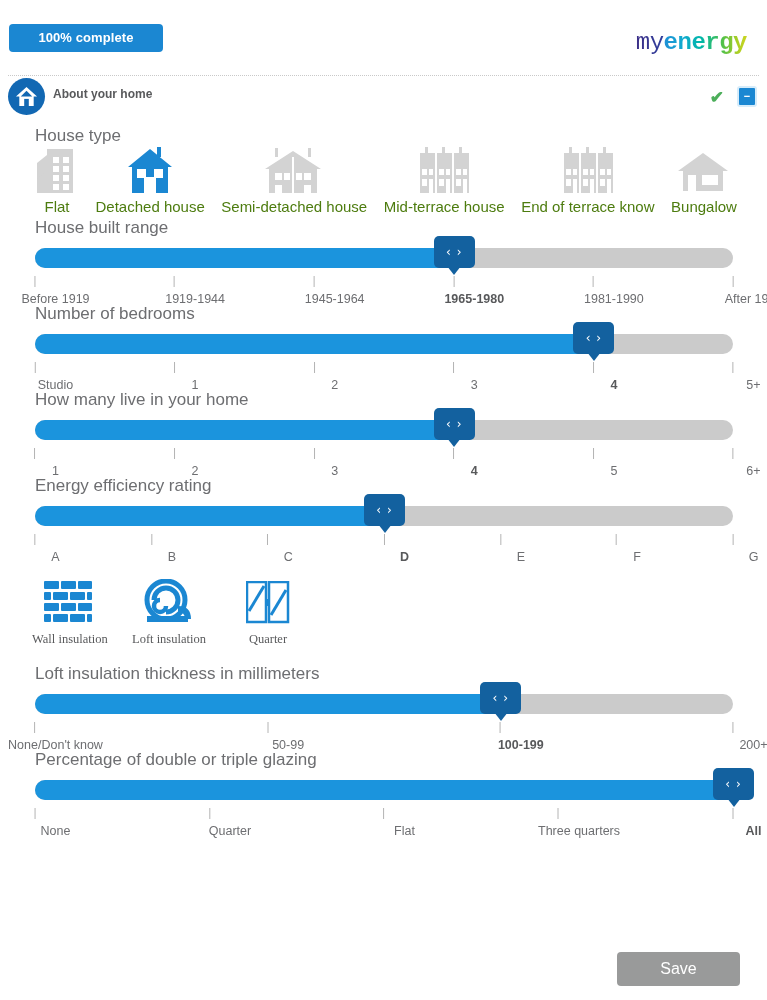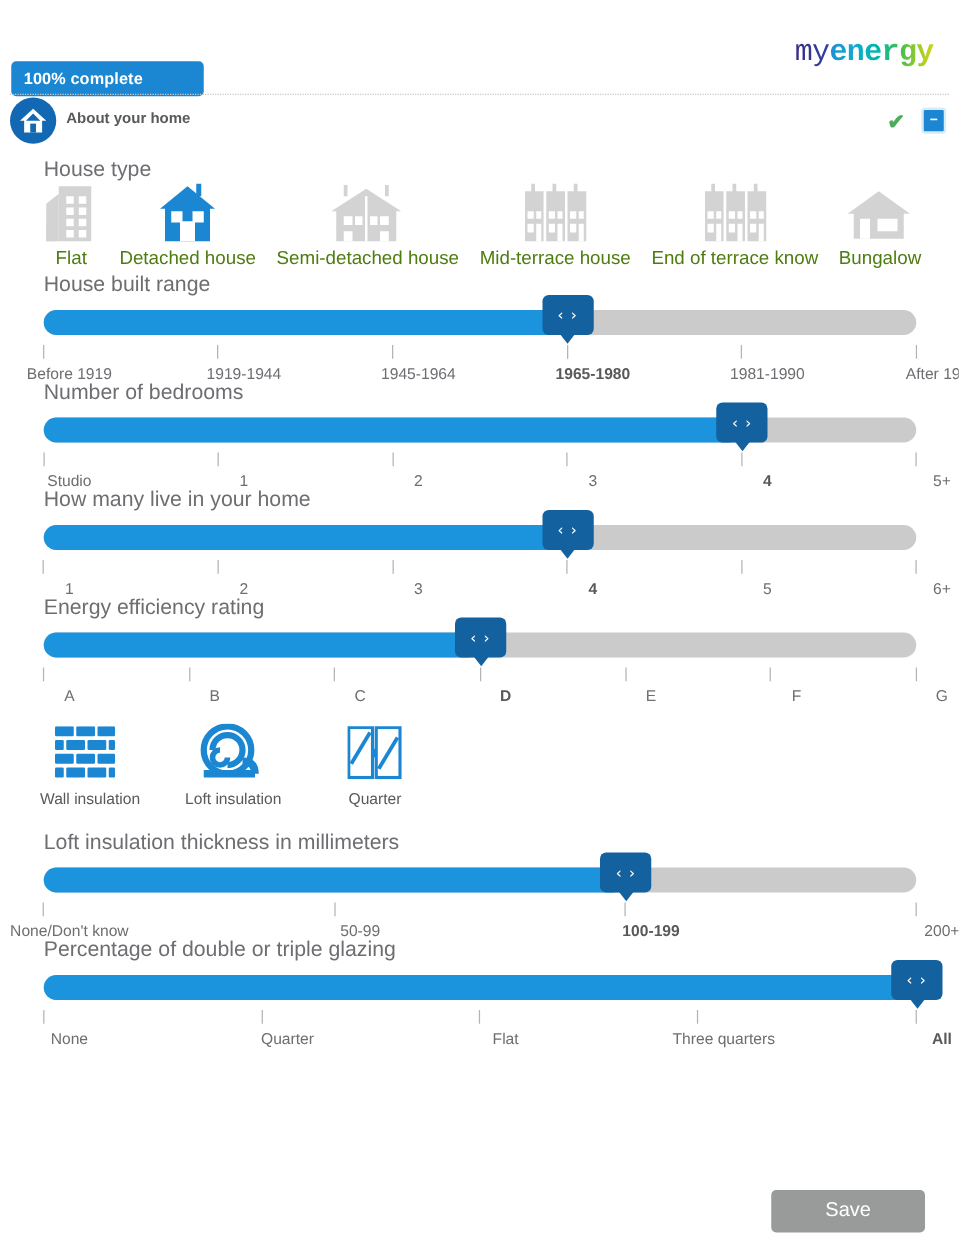--- a/index.html
+++ b/index.html
@@ -9,26 +9,26 @@
     background: #ffffff;
     font-family: "Liberation Sans", sans-serif;
     color: #58595b;
     overflow: hidden;
     position: relative;
   }
 
   
   #topbar { position:relative; height: 76px; }
   #progress-badge {
-    position:absolute; left: 9px; top: 49px;
+    position:absolute; left: 9px; top: 24px;
     background:#1b87d2; color:#fff;
     font-size: 13px; font-weight: bold;
     padding: 6px 10px 7px 10px;
     border-radius: 4px;
-    min-width: 154px; text-align:left;
+    min-width: 154px; text-align:center;
     letter-spacing: .1px;
   }
   #brand-logo {
     position:absolute; right: 20px; top: 24px;
     font-size: 24px; line-height: 38px;
     font-weight: 700;
     letter-spacing: -0.5px;
     font-family: Liberation Mono, monospace;
     white-space: nowrap;
   }
@@ -110,21 +110,21 @@
   }
   .handle .arr { font-family:"DejaVu Sans", sans-serif; font-size:12px; }
   .ticks { position:absolute; left:35px; right:34px; top: 28px; height: 30px; }
   .tick { position:absolute; top:0; transform: translateX(-50%); text-align:center; }
   .tick .bar { width:1px; height:11px; background:#b4b4b4; margin:0 auto 5px auto; }
   .tick .lbl { font-size: 12.5px; color:#6d6e71; white-space:nowrap;padding-left:41px; }
   .tick.selected .lbl { font-weight: bold; color:#58595b; }
 
   
   #features-block { position:relative; height: 88px; margin-top: 14px; }
-  #features-row { position:absolute; left: 32px; top: 0; display:flex; gap: 44px; }
+  #features-row { position:absolute; left: 32px; top: 0; display:flex; gap: 28px; font-family: Liberation Serif, serif; }
   .feature-opt { text-align:center; cursor:pointer; width: 72px; }
   .feature-opt .ico { height: 52px; display:flex; align-items:center; justify-content:center; }
   .feature-opt .cap { font-size: 12.5px; color:#58595b; margin-top: 4px; white-space:nowrap; }
 
   
   #save-row { position:absolute; left:0; right:0; bottom: 8px; height: 40px; padding-left: 46px; }
   #save-button {
     position:absolute; right: 27px; top:0;
     width: 123px; height: 34px; border-radius: 4px;
     background:#999a9a; color:#fff; border:none;

